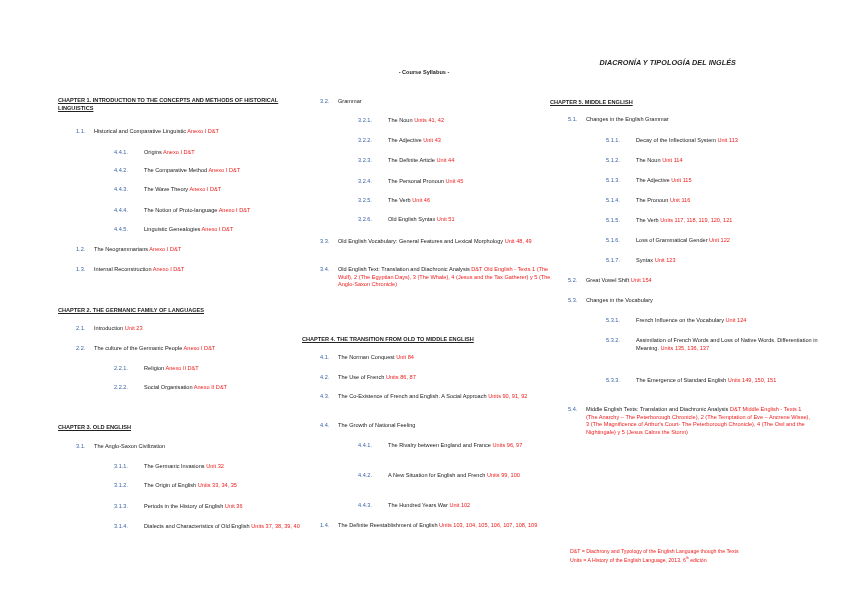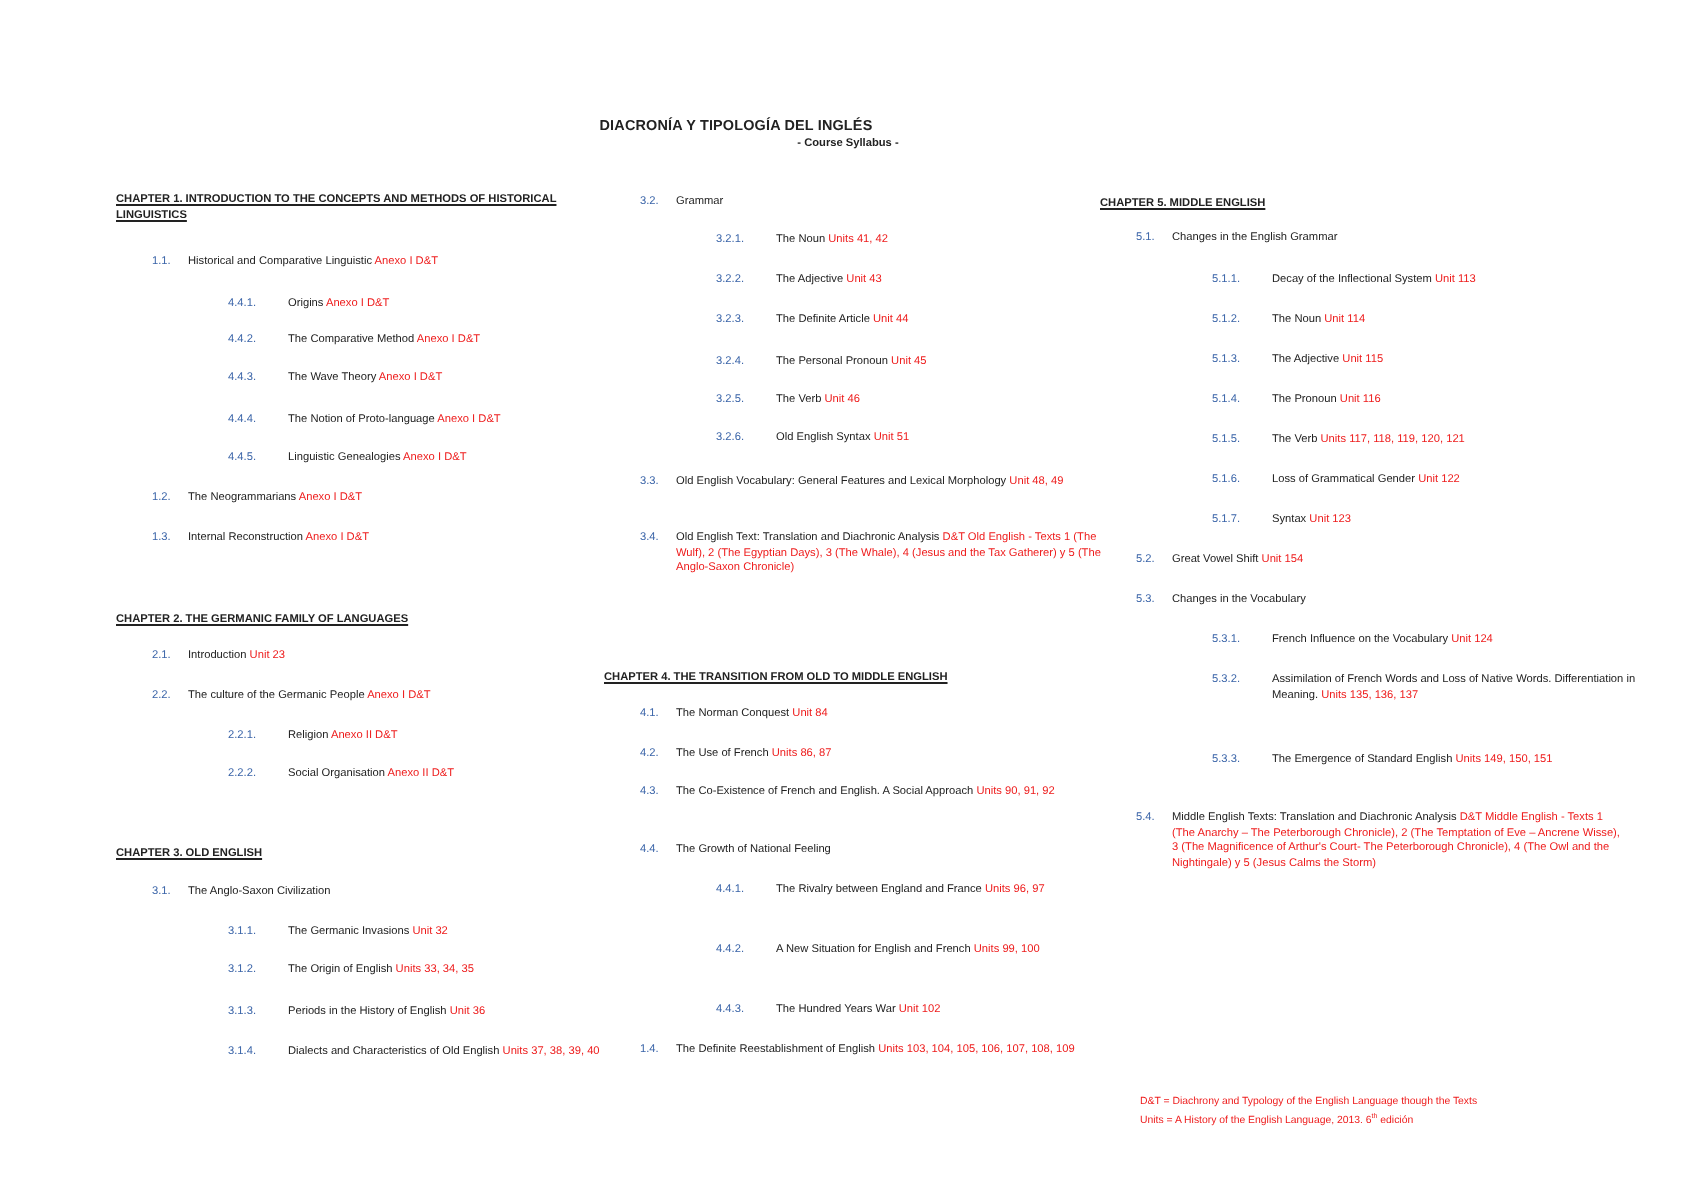--- a/index.html
+++ b/index.html
@@ -1,18 +1,18 @@
 <!DOCTYPE html>
 <html><head>
 <meta charset="utf-8">
 <style>
   html, body { margin:0; padding:0; }
   body { width:848px; height:599px; background:#ffffff; position:relative; overflow:hidden;
     font-family:"Liberation Sans", sans-serif; color:#222; }
-  .title { position:absolute; left:0; width:736px; top:58px; text-align:center; font-size:7.2px; font-weight:bold; letter-spacing:0.1px; }
+  .title { position:absolute; left:0; width:736px; top:58px; text-align:right; font-size:7.2px; font-weight:bold; letter-spacing:0.1px;font-style:italic; }
   .subtitle { position:absolute; left:0; width:848px; top:69px; text-align:center; font-size:5.6px; font-weight:bold; }
   .col { position:absolute; top:96px; font-size:5.6px; line-height:7.5px; }
   .chap { font-weight:bold; text-decoration:underline; font-size:5.6px; line-height:8px; }
   .item { position:absolute; }
   .num { color:#3a64a8; display:inline-block; }
   .red { color:#ee1c1c; }
   .l1 .num { width:18px; }
   .l2 .num { width:30px; }
   .footnote { position:absolute; left:570px; top:548px; font-size:5.2px; line-height:7px; color:#ee1c1c; width:240px; }
   sup { font-size:3.5px; }

